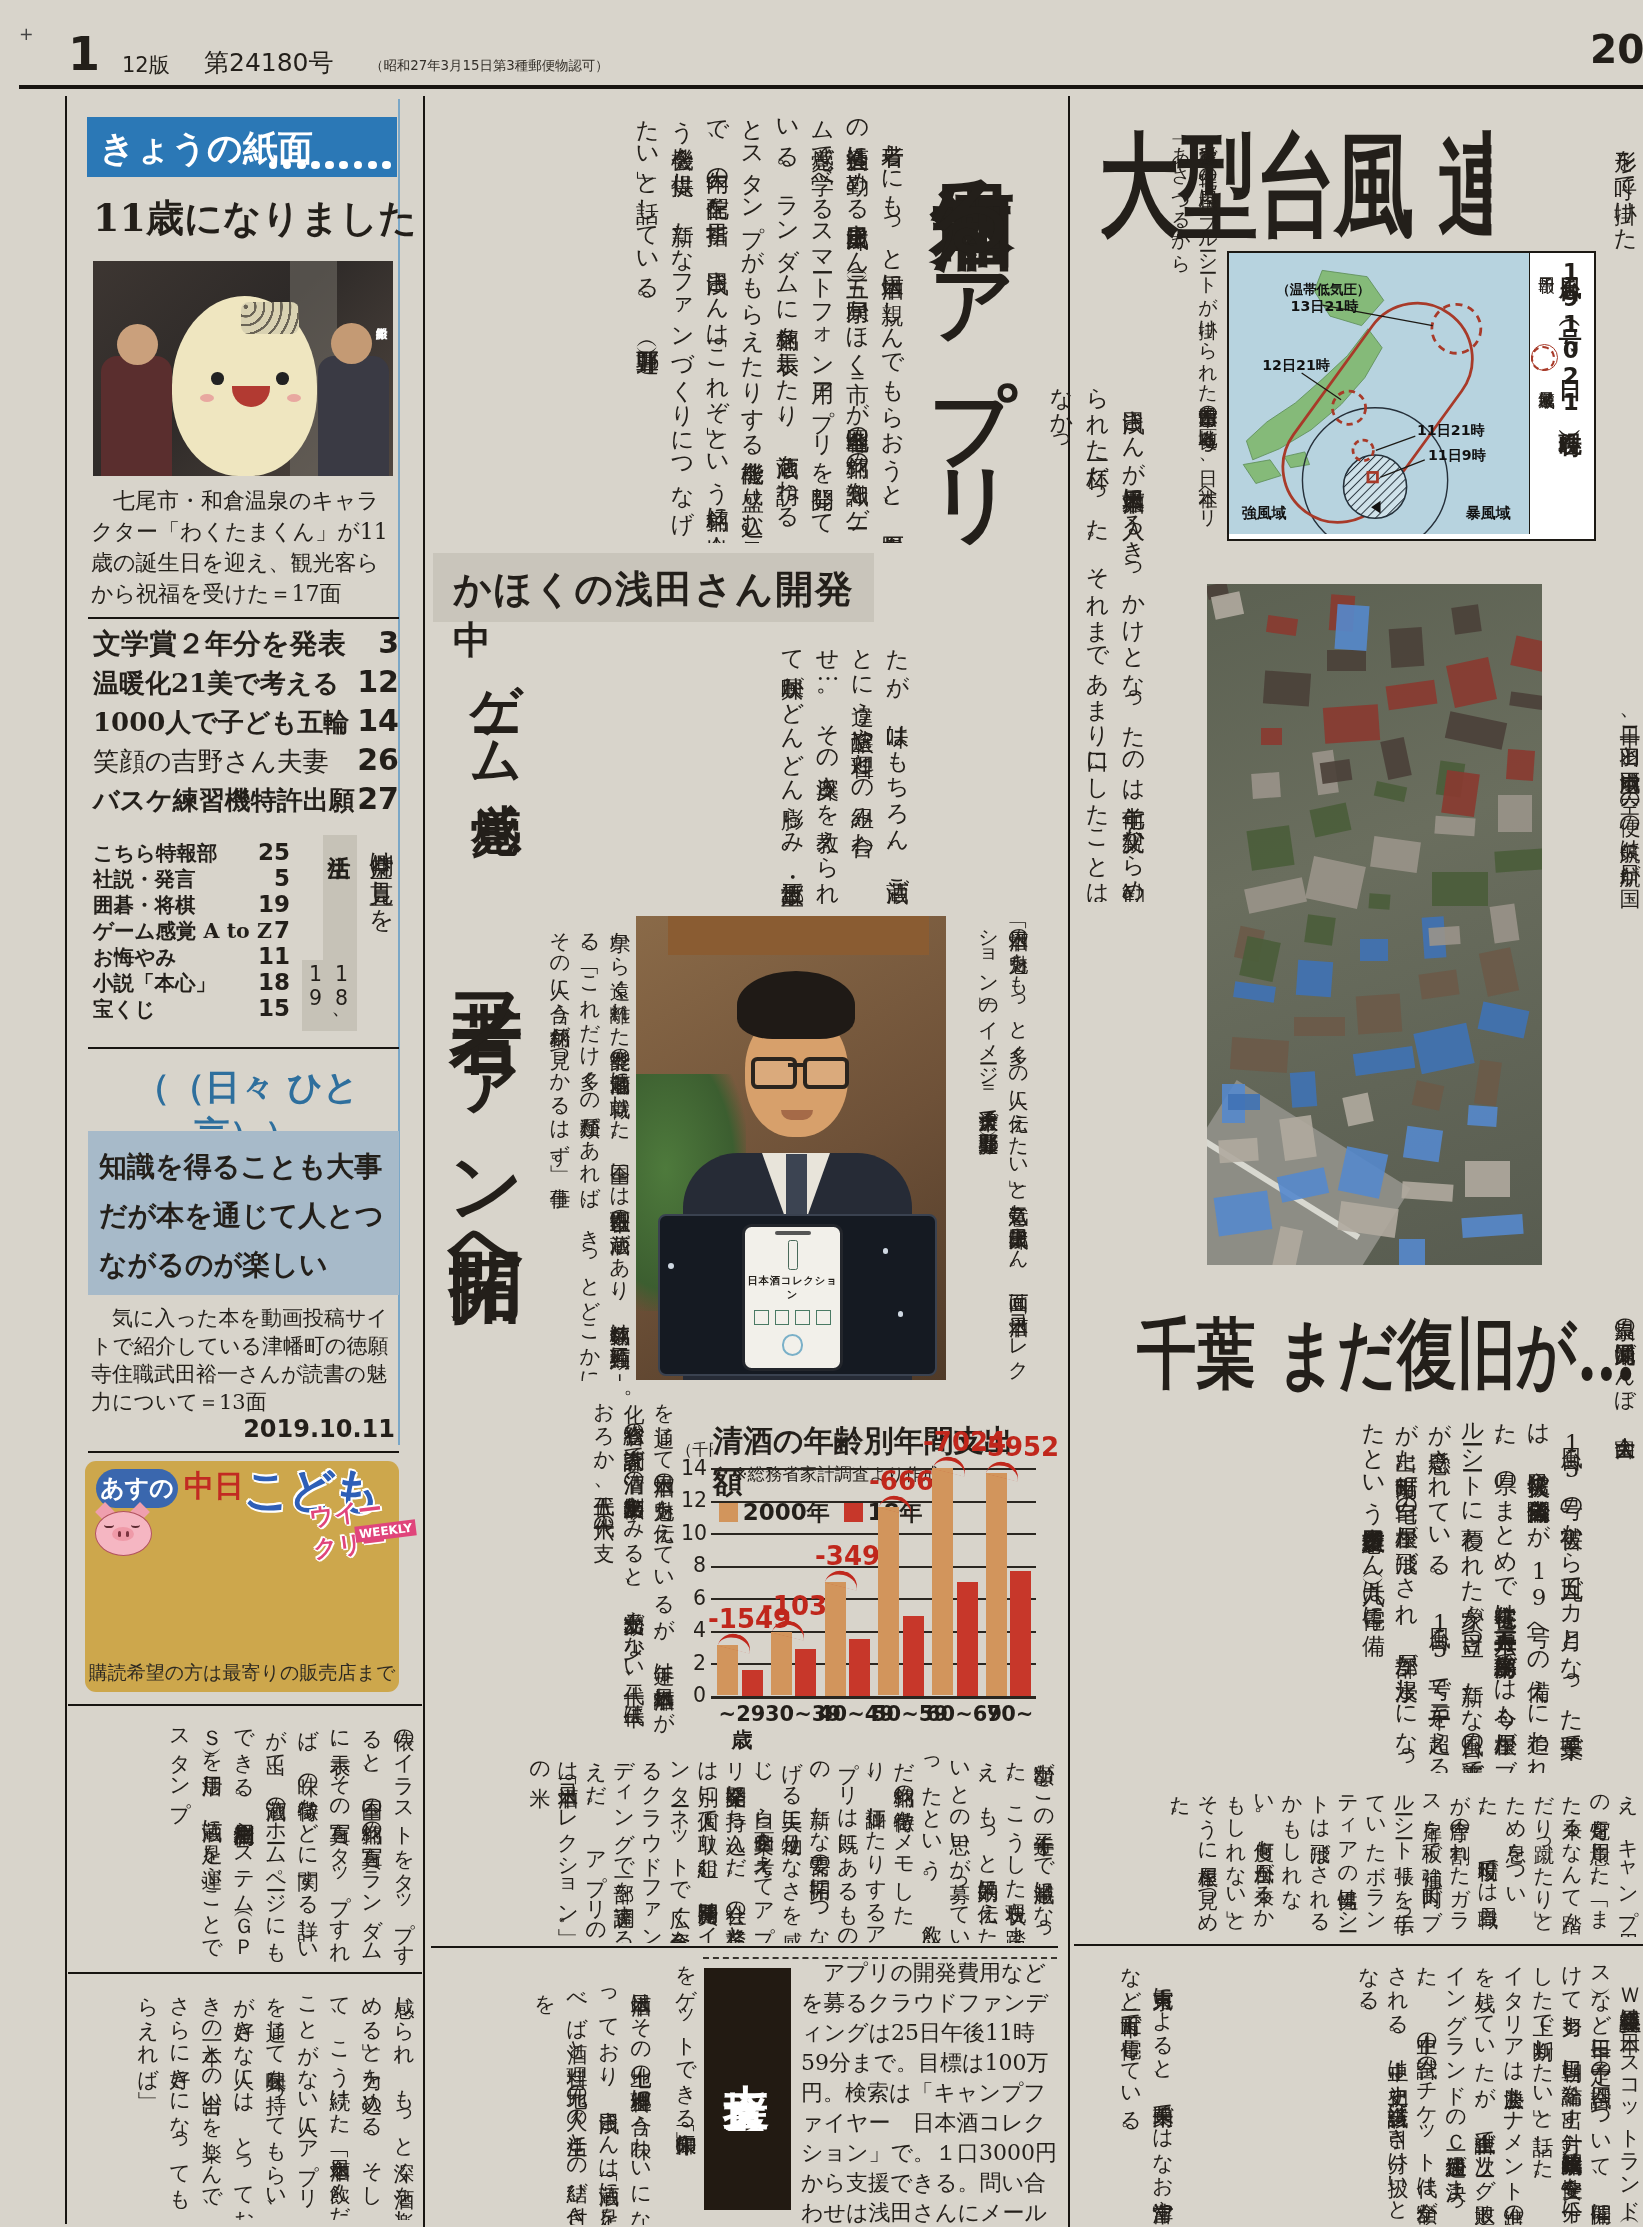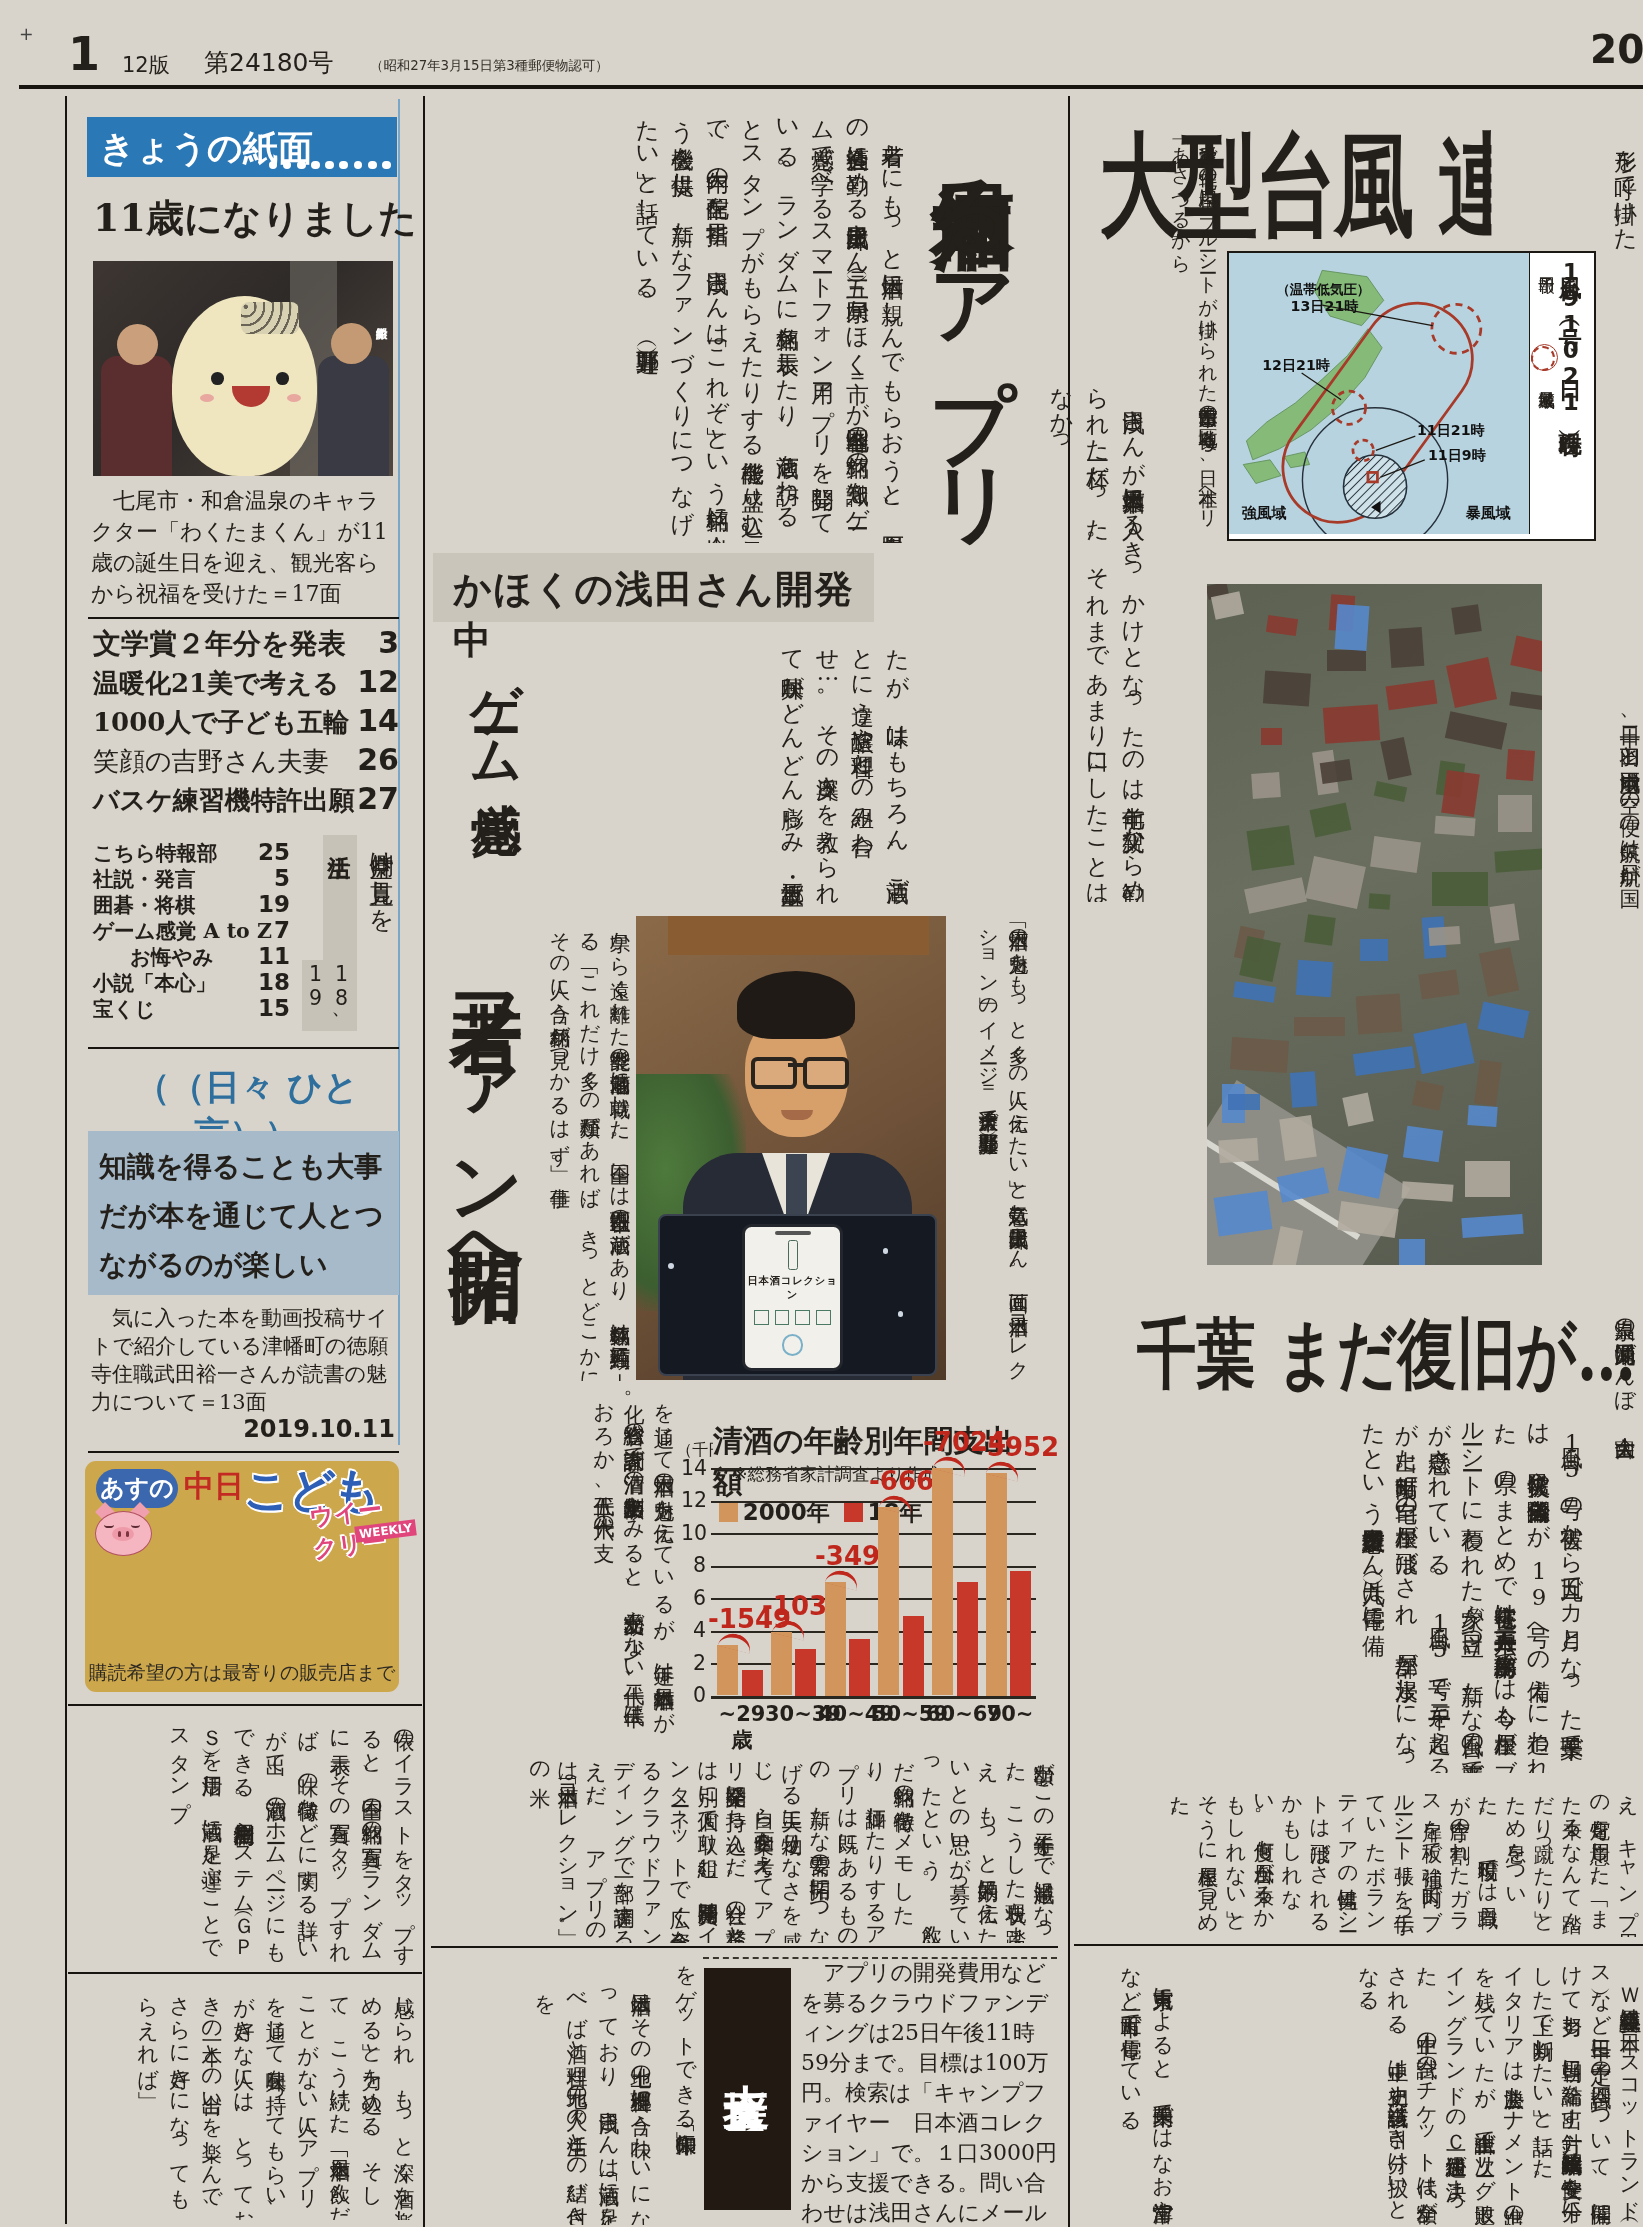--- a/index.html
+++ b/index.html
@@ -110,21 +110,21 @@
         <span style="font-size: 23px; font-weight: 700; font-family: &quot;DejaVu Sans&quot;, &quot;Liberation Sans&quot;, sans-serif;">5</span>
       </div>
       <div class="idx-row" style="height: 26px;">
         <span style="font-size: 20.5px; font-weight: 600;">囲碁・将棋</span>
         <span style="font-size: 23px; font-weight: 700; font-family: &quot;DejaVu Sans&quot;, &quot;Liberation Sans&quot;, sans-serif;">19</span>
       </div>
       <div class="idx-row" style="height: 26px;">
         <span style="font-size: 20.5px; font-weight: 600;">ゲーム感覚 A to Z</span>
         <span style="font-size: 23px; font-weight: 700; font-family: &quot;DejaVu Sans&quot;, &quot;Liberation Sans&quot;, sans-serif;">7</span>
       </div>
-      <div class="idx-row" style="height: 26px; margin-left: 37px;">
+      <div class="idx-row" style="height: 26px;">
         <span style="font-size: 20.5px; font-weight: 600;">お悔やみ</span>
         <span style="font-size: 23px; font-weight: 700; font-family: &quot;DejaVu Sans&quot;, &quot;Liberation Sans&quot;, sans-serif;">11</span>
       </div>
       <div class="idx-row" style="height: 26px;">
         <span style="font-size: 20.5px; font-weight: 600;">小説「本心」</span>
         <span style="font-size: 23px; font-weight: 700; font-family: &quot;DejaVu Sans&quot;, &quot;Liberation Sans&quot;, sans-serif;">18</span>
       </div>
       <div class="idx-row" style="height: 26px;">
         <span style="font-size: 20.5px; font-weight: 600;">宝くじ</span>
         <span style="font-size: 23px; font-weight: 700; font-family: &quot;DejaVu Sans&quot;, &quot;Liberation Sans&quot;, sans-serif;">15</span>

